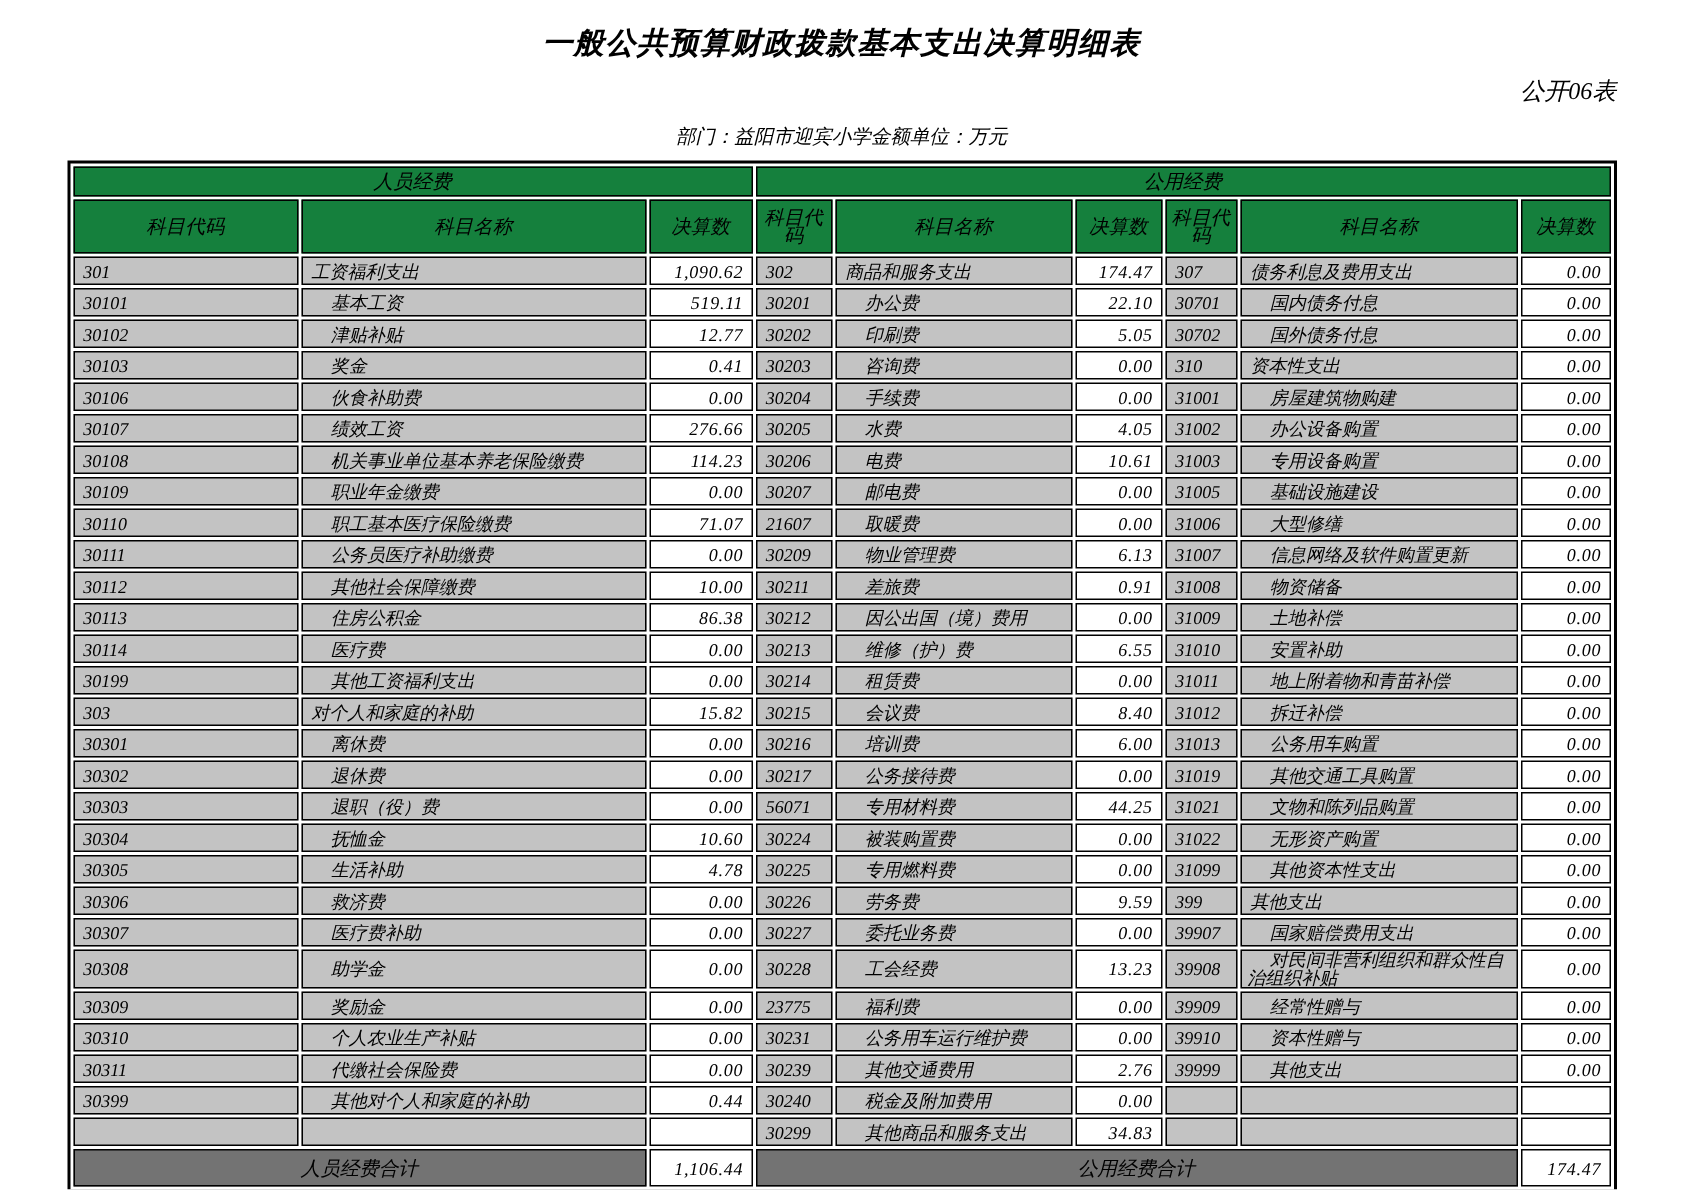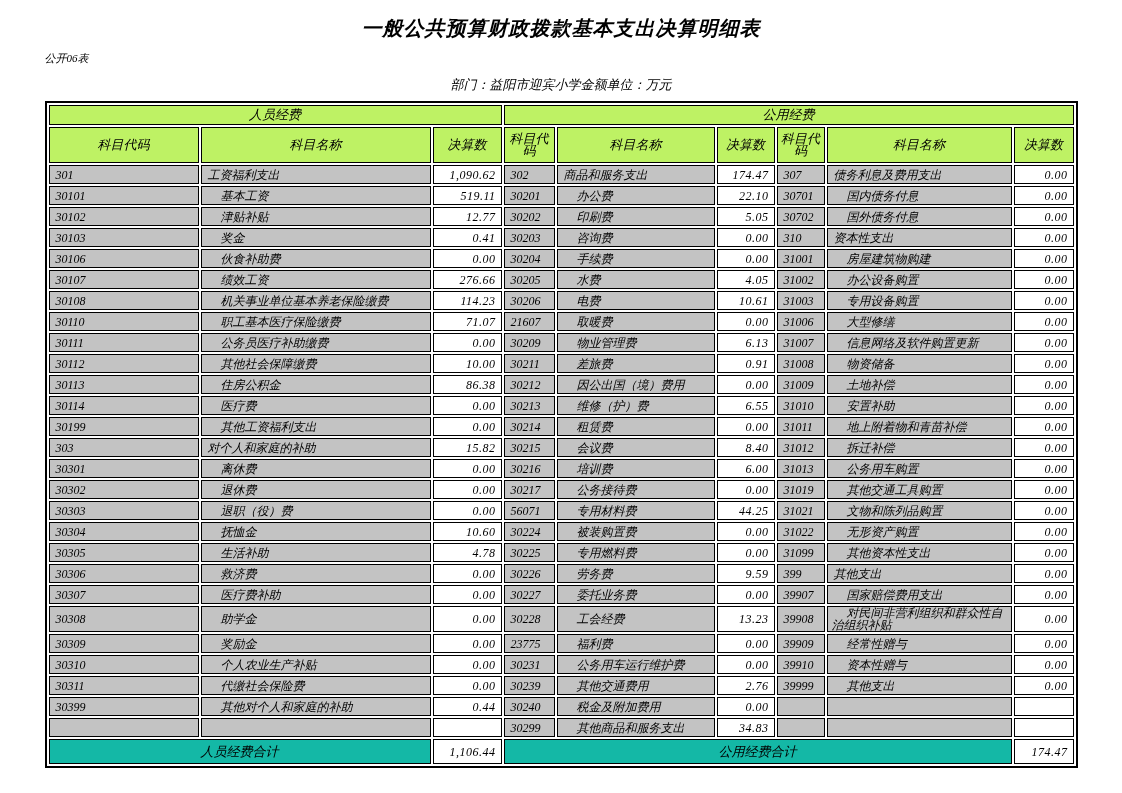--- a/index.html
+++ b/index.html
@@ -12,22 +12,22 @@
   .page { width: 1122px; height: 793px; background: #fff; overflow: hidden; font-style: italic; }
   .title {
     text-align: center;
     font-size: 20px;
     font-weight: bold;
     padding-top: 15px;
     letter-spacing: 1px;
   }
   .content { width: 1033px; margin: 0 auto; }
   .table-no {
-    text-align: left;
-    font-size: 11px;
+    text-align: right;
+    font-size: 16px;
     margin-top: 9px;
   }
   .meta-row {
     display: flex;
     justify-content: center;
     font-size: 13px;
     margin-top: 10px;
     margin-bottom: 7px;
   }
   table.budget {
@@ -37,31 +37,31 @@
     border-spacing: 2px;
     border: 2px solid #000;
     background: #fff;
     font-size: 12px;
   }
   table.budget th, table.budget td {
     border: 1px solid #000;
     overflow: hidden;
     line-height: 12px;
   }
-  th { background: #bef264; font-weight: normal; text-align: center; font-size: 13px; }
+  th { background: #15803d; font-weight: normal; text-align: center; font-size: 13px; }
   tr.group-row th { height: 20px; }
   tr.cols-row th { height: 36px; padding: 0 2px; text-align: center; }
   tbody td { height: 19px; }
   td.code { background: #c3c3c3; text-align: left; padding-left: 6px; }
   td.name { background: #c3c3c3; text-align: left; padding-left: 4px; line-height: 11px; }
   td.name.parent { text-indent: 2px; }
   td.name.child  { text-indent: 15px; }
   td.val  { background: #ffffff; text-align: right; padding-right: 5px; letter-spacing: 0.5px; }
   tfoot td { height: 25px; }
-  td.total-label { background: #14b8a6; text-align: center; font-size: 13px; }
+  td.total-label { background: #737373; text-align: center; font-size: 13px; }
 </style>
 </head>
 <body>
 
 <div class="page">
   <div class="title">一般公共预算财政拨款基本支出决算明细表</div>
   <div class="content">
     <div class="table-no">公开06表</div>
     <div class="meta-row">
       <span><span>部门：</span><span>益阳市迎宾小学</span></span>
@@ -168,20 +168,31 @@
             <td class="name child">机关事业单位基本养老保险缴费</td>
             <td class="val">114.23</td>
             <td class="code">30206</td>
             <td class="name child">电费</td>
             <td class="val">10.61</td>
             <td class="code">31003</td>
             <td class="name child">专用设备购置</td>
             <td class="val">0.00</td>
           </tr>
           <tr>
+            <td class="code">30109</td>
+            <td class="name child">职业年金缴费</td>
+            <td class="val">0.00</td>
+            <td class="code">30207</td>
+            <td class="name child">邮电费</td>
+            <td class="val">0.00</td>
+            <td class="code">31005</td>
+            <td class="name child">基础设施建设</td>
+            <td class="val">0.00</td>
+          </tr>
+          <tr>
             <td class="code">30110</td>
             <td class="name child">职工基本医疗保险缴费</td>
             <td class="val">71.07</td>
             <td class="code">21607</td>
             <td class="name child">取暖费</td>
             <td class="val">0.00</td>
             <td class="code">31006</td>
             <td class="name child">大型修缮</td>
             <td class="val">0.00</td>
           </tr>

